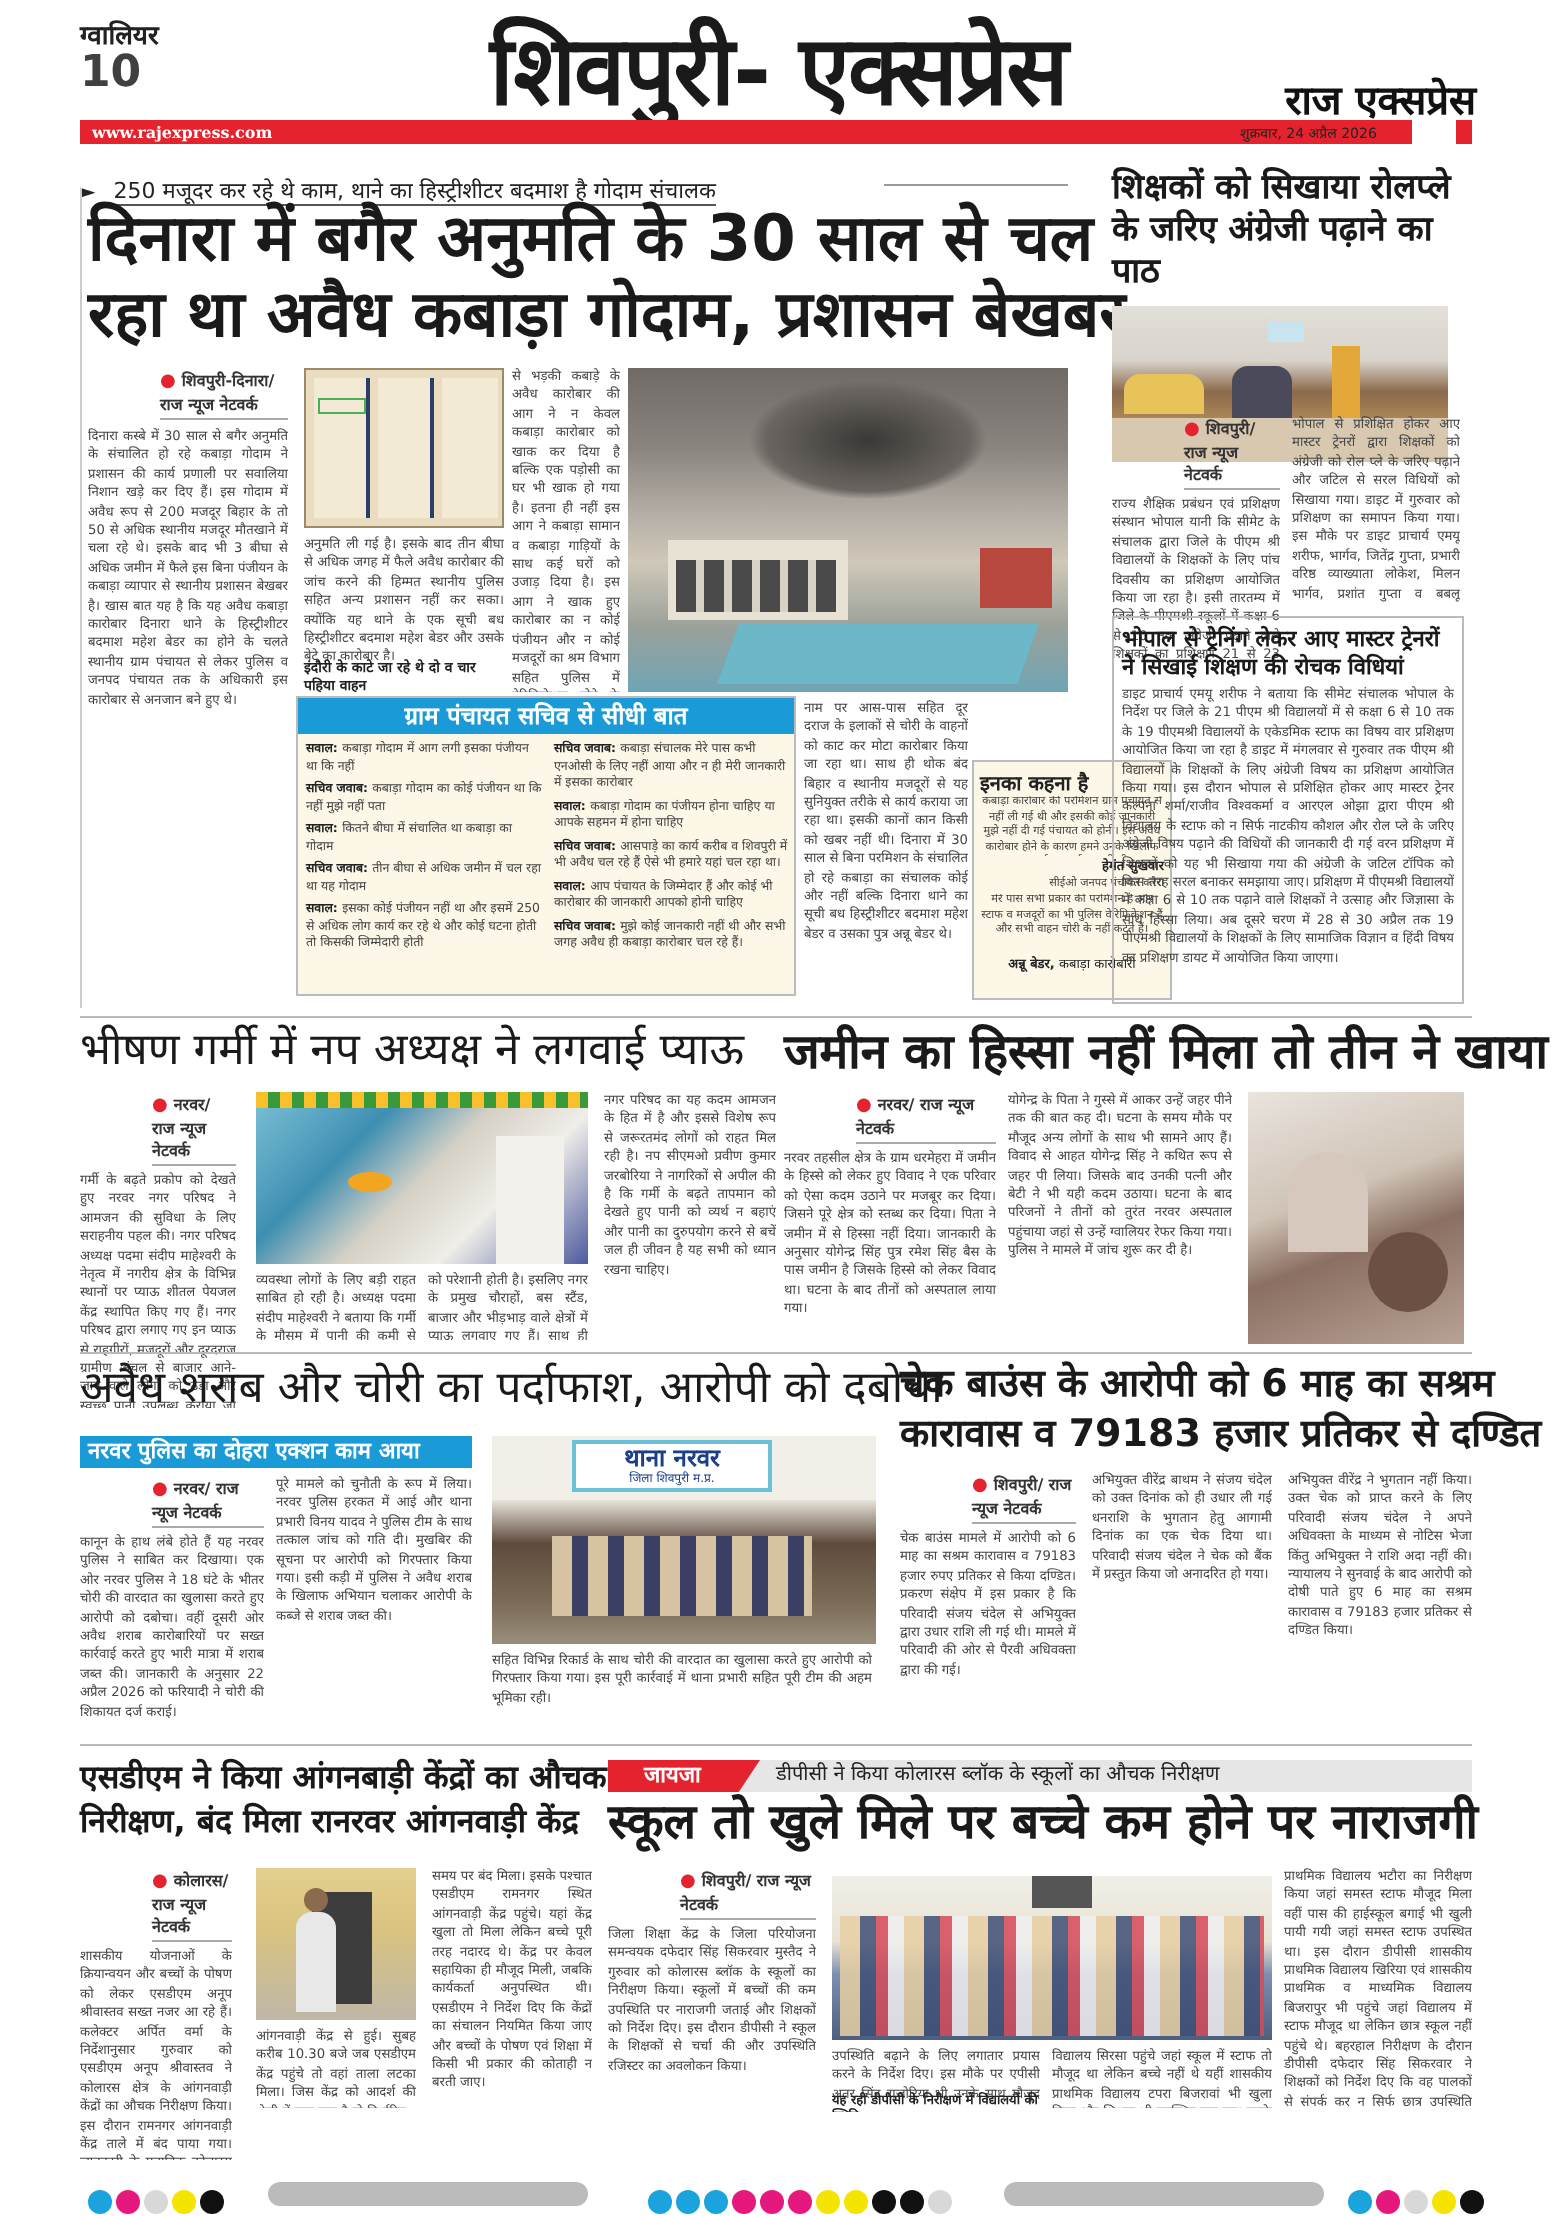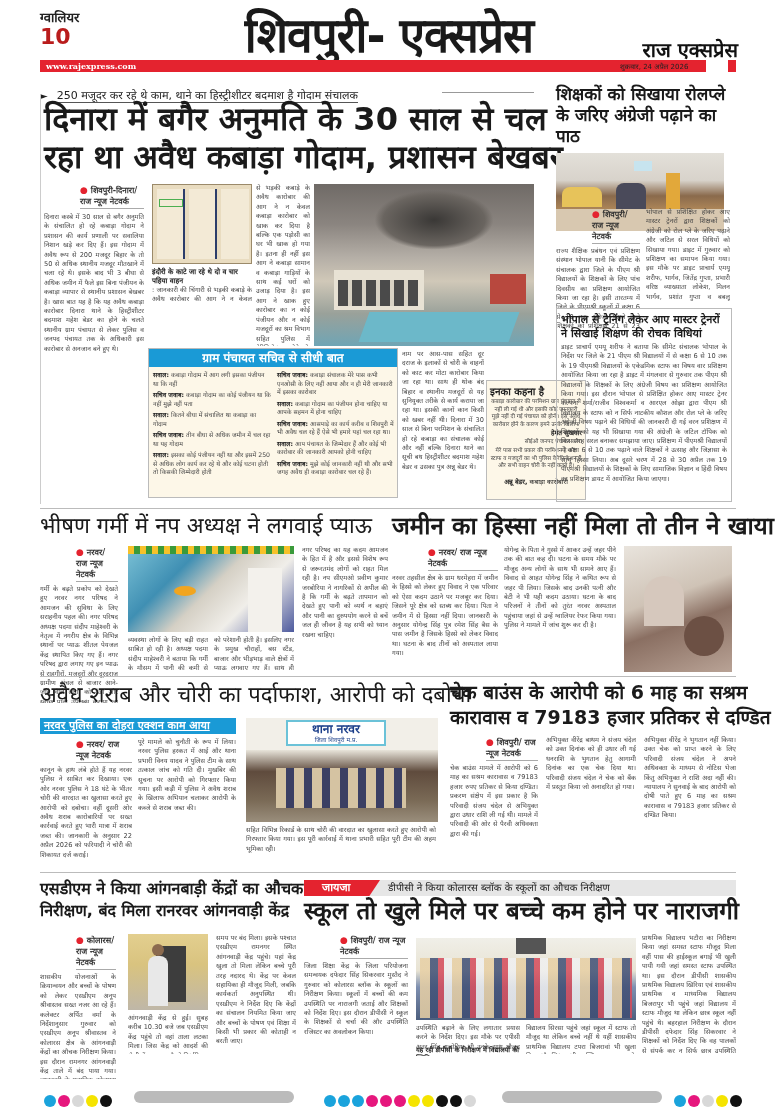--- a/index.html
+++ b/index.html
@@ -3,21 +3,21 @@
 <meta charset="utf-8">
 <style>
   * { box-sizing: border-box; margin: 0; padding: 0; }
   body { width: 778px; height: 1108px; background: #fff; font-family: "DejaVu Sans", sans-serif; color: #222; overflow: hidden; position: relative; }
   .abs { position: absolute; }
   .serif { font-family: "DejaVu Serif", serif; }
 
   
   #masthead { left: 0; top: 0; width: 778px; height: 70px; }
   #city { left: 40px; top: 8px; font-size: 13px; font-weight: bold; color: #222; }
-  #pageno { left: 40px; top: 24px; font-size: 22px; font-weight: bold; color: #b91c1c; }
+  #pageno { left: 40px; top: 24px; font-size: 22px; font-weight: bold; color: #404040; }
   #title { left: 0; width: 778px; top: 2px; text-align: center; font-size: 46px; font-weight: bold; color: #1a1a1a; letter-spacing: -1px; transform: scaleY(1.05); }
   #brand { right: 40px; top: 36px; font-size: 20px; font-weight: bold; color: #111; }
   #redbar { left: 40px; top: 60px; width: 666px; height: 12px; background: #e4232f; }
   #site { left: 46px; top: 60px; font-size: 8px; color: #fff; font-weight: bold; line-height: 12px; }
   #date { left: 620px; top: 62px; font-size: 7px; color: #222; line-height: 10px; }
   #redsq { left: 728px; top: 60px; width: 8px; height: 12px; background: #e4232f; }
 
   .kicker { font-size: 11px; color: #222; }
   .hl { font-weight: bold; color: #1a1a1a; line-height: 1.1; }
   .hl-thin { font-weight: normal; color: #1a1a1a; line-height: 1.1; }
@@ -63,20 +63,21 @@
     <div class="body" style="height:296px;margin-top:4px;">दिनारा कस्बे में 30 साल से बगैर अनुमति के संचालित हो रहे कबाड़ा गोदाम ने प्रशासन की कार्य प्रणाली पर सवालिया निशान खड़े कर दिए हैं। इस गोदाम में अवैध रूप से 200 मजदूर बिहार के तो 50 से अधिक स्थानीय मजदूर मौतखाने में चला रहे थे। इसके बाद भी 3 बीघा से अधिक जमीन में फैले इस बिना पंजीयन के कबाड़ा व्यापार से स्थानीय प्रशासन बेखबर है। खास बात यह है कि यह अवैध कबाड़ा कारोबार दिनारा थाने के हिस्ट्रीशीटर बदमाश महेश बेडर का होने के चलते स्थानीय ग्राम पंचायत से लेकर पुलिस व जनपद पंचायत तक के अधिकारी इस कारोबार से अनजान बने हुए थे।</div>
   </div>
 
   <div class="abs photo" style="left:112px;top:100px;width:100px;height:80px;background:#e9dcc0;border:1px solid #9b8a6a;">
     <div style="position:absolute;left:4px;top:4px;width:28px;height:70px;background:#f3ead6;border-right:2px solid #2c3d6a;"></div>
     <div style="position:absolute;left:36px;top:4px;width:28px;height:70px;background:#f3ead6;border-right:2px solid #2c3d6a;"></div>
     <div style="position:absolute;left:68px;top:4px;width:28px;height:70px;background:#f3ead6;"></div>
     <div style="position:absolute;left:6px;top:14px;width:24px;height:8px;border:1px solid #4caf50;"></div>
   </div>
   <div class="abs" style="left:112px;top:184px;width:100px;">
+    <div class="body" style="height:62px;">अनुमति ली गई है। इसके बाद तीन बीघा से अधिक जगह में फैले अवैध कारोबार की जांच करने की हिम्मत स्थानीय पुलिस सहित अन्य प्रशासन नहीं कर सका। क्योंकि यह थाने के एक सूची बध हिस्ट्रीशीटर बदमाश महेश बेडर और उसके बेटे का कारोबार है।</div>
     <div style="font-size:7px;font-weight:bold;color:#222;line-height:9px;">इंदौरी के काटे जा रहे थे दो व चार पहिया वाहन</div>
     <div class="body" style="height:18px;">: जानकारी की चिंगारी से भड़की कबाड़े के अवैध कारोबार की आग ने न केवल कबाड़ा कारोबार को खाक कर दिया है।</div>
   </div>
 
   <div class="abs" style="left:216px;top:100px;width:54px;">
     <div class="body" style="height:162px;">से भड़की कबाड़े के अवैध कारोबार की आग ने न केवल कबाड़ा कारोबार को खाक कर दिया है बल्कि एक पड़ोसी का घर भी खाक हो गया है। इतना ही नहीं इस आग ने कबाड़ा सामान व कबाड़ा गाड़ियों के साथ कई घरों को उजाड़ दिया है। इस आग ने खाक हुए कारोबार का न कोई पंजीयन और न कोई मजदूरों का श्रम विभाग सहित पुलिस में वेरिफिकेशन होने के बाद भी दिनारा में 30 वर्ष से यह अवैध काला कारोबार संचालित किया जा रहा था।</div>
   </div>
 
   <div class="abs photo" style="left:274px;top:100px;width:220px;height:162px;background:linear-gradient(180deg,#6f6a66 0%,#8b8580 25%,#b4aea6 45%,#d0c8b8 60%,#9aa19a 80%,#6fa5b5 100%);">
     <div style="position:absolute;left:60px;top:6px;width:120px;height:60px;background:radial-gradient(ellipse,#3a3836,#6a6560 60%,transparent 70%);"></div>
@@ -174,21 +175,21 @@
   <div class="photo" style="position:absolute;left:232px;top:34px;width:108px;height:126px;background:linear-gradient(160deg,#e9e4dd 0%,#cfc3b6 40%,#8a6f62 60%,#b9a396 100%);">
     <div style="position:absolute;left:20px;top:30px;width:40px;height:50px;background:#d6c8bd;border-radius:20px 20px 0 0;"></div>
     <div style="position:absolute;left:60px;top:70px;width:40px;height:40px;background:#6c5044;border-radius:50%;"></div>
   </div>
 </div>
 
 <div class="abs rule" style="left:40px;top:676px;width:696px;background:#bbb;"></div>
 
 <div class="abs" style="left:40px;top:680px;width:398px;height:188px;">
   <div class="hl-thin" style="font-size:22px;line-height:30px;white-space:nowrap;">अवैध शराब और चोरी का पर्दाफाश, आरोपी को दबोचा</div>
-  <div class="bluebar" style="position:absolute;left:0;top:38px;width:196px;height:16px;font-size:11px;line-height:16px;text-align:left;padding-left:4px;text-decoration:underline;">नरवर पुलिस का दोहरा एक्शन काम आया</div>
+  <div class="bluebar" style="position:absolute;left:0;top:38px;width:196px;height:16px;font-size:11px;line-height:16px;text-align:left;padding-left:4px;">नरवर पुलिस का दोहरा एक्शन काम आया</div>
   <div style="position:absolute;left:0;top:58px;width:92px;">
     <div class="byline"><span class="dot">●</span><span>नरवर/ राज न्यूज नेटवर्क</span></div>
     <div class="body" style="height:124px;margin-top:3px;">कानून के हाथ लंबे होते हैं यह नरवर पुलिस ने साबित कर दिखाया। एक ओर नरवर पुलिस ने 18 घंटे के भीतर चोरी की वारदात का खुलासा करते हुए आरोपी को दबोचा। वहीं दूसरी ओर अवैध शराब कारोबारियों पर सख्त कार्रवाई करते हुए भारी मात्रा में शराब जब्त की। जानकारी के अनुसार 22 अप्रैल 2026 को फरियादी ने चोरी की शिकायत दर्ज कराई।</div>
   </div>
   <div style="position:absolute;left:98px;top:58px;width:98px;">
     <div class="body" style="height:128px;">पूरे मामले को चुनौती के रूप में लिया। नरवर पुलिस हरकत में आई और थाना प्रभारी विनय यादव ने पुलिस टीम के साथ तत्काल जांच को गति दी। मुखबिर की सूचना पर आरोपी को गिरफ्तार किया गया। इसी कड़ी में पुलिस ने अवैध शराब के खिलाफ अभियान चलाकर आरोपी के कब्जे से शराब जब्त की।</div>
   </div>
   <div class="photo" style="position:absolute;left:206px;top:38px;width:192px;height:104px;background:#f2efe8;">
     <div style="position:absolute;left:40px;top:2px;width:100px;height:26px;background:#fff;border:2px solid #6bc2d8;text-align:center;">
       <div style="font-size:12px;font-weight:bold;color:#1c3f8a;line-height:14px;">थाना नरवर</div>

